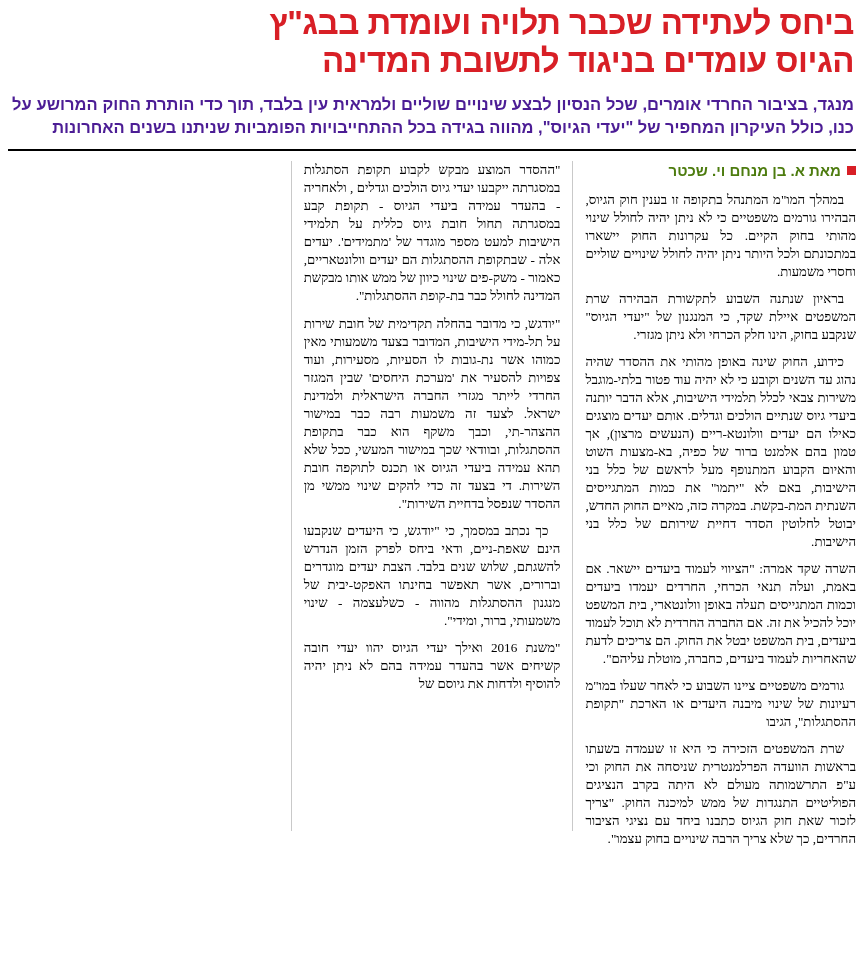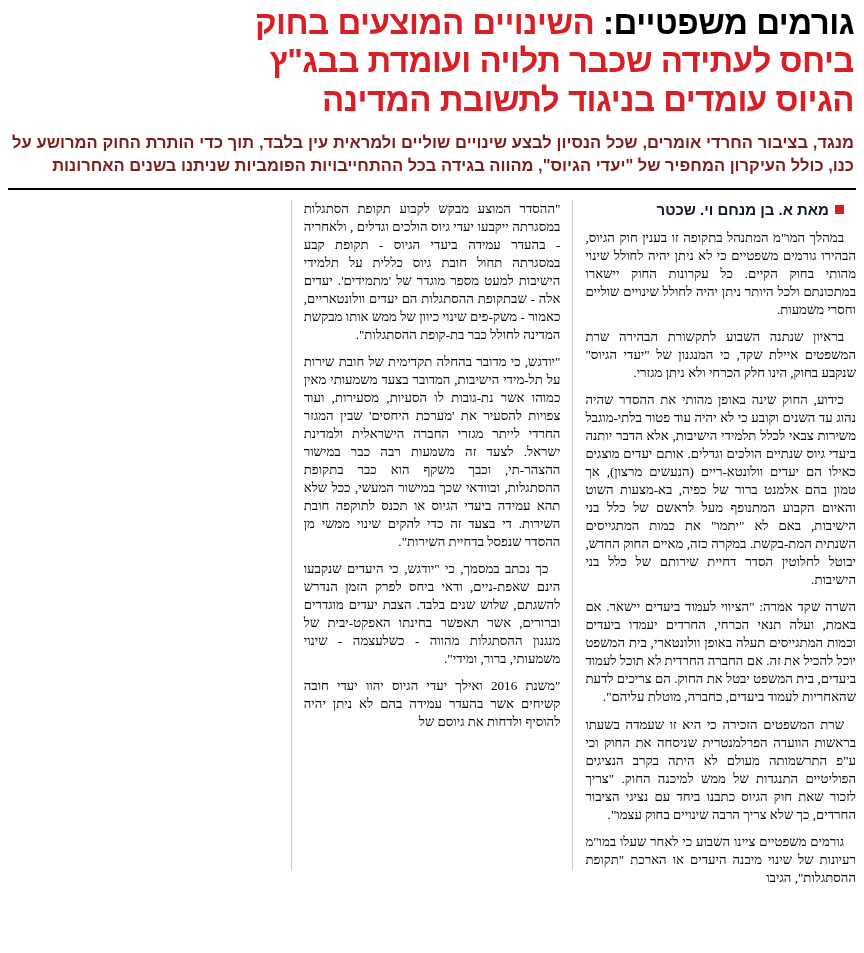--- a/index.html
+++ b/index.html
@@ -47,21 +47,21 @@
     display: block;
     white-space: nowrap;
   }
 
   .subhead {
     margin-top: 12px;
     font-family: "Liberation Sans", sans-serif;
     font-weight: bold;
     font-size: 16.5px;
     line-height: 1.42;
-    color: #7f1d1d;
+    color: #4c1d95;
     text-align: justify;
     text-align-last: right;
     padding-left: 2px;
   }
 
   .rule {
     border: none;
     border-top: 2px solid #000000;
     margin: 10px 8px 0 8px;
   }
@@ -86,22 +86,22 @@
     direction: rtl;
   }
   .col.c1 { padding-left: 12px; }
   .col.c2 { padding: 0 12px; border-right: 1px solid #c9c9c9; border-left: 1px solid #c9c9c9; }
   .col.c3 { padding-right: 12px; }
 
   .byline {
     font-family: "Liberation Sans", sans-serif;
     font-weight: bold;
     font-size: 15px;
-    margin: 0 12px 9px 0;
-    color: #0f172a;
+    margin: 0 0 9px 0;
+    color: #4d7c0f;
   }
   .byline .sq {
     display: inline-block;
     width: 9px;
     height: 9px;
     background: #d81f26;
     margin-left: 6px;
     vertical-align: 1px;
   }
   .col p {
@@ -115,39 +115,38 @@
     text-indent: 0;
   }
 </style>
 </head>
 <body>
 
 <div class="page">
 
   <div class="headline-block">
     <h1 class="headline">
-      <span class="line"><span class="kicker">גורמים משפטיים:</span> <span class="hl-red">השינויים המוצעים בחוק</span></span>
       <span class="line hl-red">ביחס לעתידה שכבר תלויה ועומדת בבג"ץ</span>
       <span class="line hl-red">הגיוס עומדים בניגוד לתשובת המדינה</span>
     </h1>
     <div class="subhead">מנגד, בציבור החרדי אומרים, שכל הנסיון לבצע שינויים שוליים ולמראית עין בלבד, תוך כדי הותרת החוק המרושע על כנו, כולל העיקרון המחפיר של "יעדי הגיוס", מהווה בגידה בכל ההתחייבויות הפומביות שניתנו בשנים האחרונות</div>
   </div>
 
   <hr class="rule">
 
   <div class="columns">
 
     <div class="col c1">
       <div class="byline"><span class="sq"></span><span>מאת א. בן מנחם וי. שכטר</span></div>
       <p class="ind">במהלך המו"מ המתנהל בתקופה זו בענין חוק הגיוס, הבהירו גורמים משפטיים כי לא ניתן יהיה לחולל שינוי מהותי בחוק הקיים. כל עקרונות החוק יישארו במתכונתם ולכל היותר ניתן יהיה לחולל שינויים שוליים וחסרי משמעות.</p>
       <p class="ind">בראיון שנתנה השבוע לתקשורת הבהירה שרת המשפטים איילת שקד, כי המנגנון של "יעדי הגיוס" שנקבע בחוק, הינו חלק הכרחי ולא ניתן מגזרי.</p>
       <p class="ind">כידוע, החוק שינה באופן מהותי את ההסדר שהיה נהוג עד השנים וקובע כי לא יהיה עוד פטור בלתי-מוגבל משירות צבאי לכלל תלמידי הישיבות, אלא הדבר יותנה ביעדי גיוס שנתיים הולכים וגדלים. אותם יעדים מוצגים כאילו הם יעדים וולונטא-ריים (הנעשים מרצון), אך טמון בהם אלמנט ברור של כפיה, בא-מצעות השוט והאיום הקבוע המתנופף מעל לראשם של כלל בני הישיבות, באם לא "יתמו" את כמות המתגייסים השנתית המת-בקשת. במקרה כזה, מאיים החוק החדש, יבוטל לחלוטין הסדר דחיית שירותם של כלל בני הישיבות.</p>
       <p class="quote">השרה שקד אמרה: "הציווי לעמוד ביעדים יישאר. אם באמת, ועלה תנאי הכרחי, החרדים יעמדו ביעדים וכמות המתגייסים תעלה באופן וולונטארי, בית המשפט יוכל להכיל את זה. אם החברה החרדית לא תוכל לעמוד ביעדים, בית המשפט יבטל את החוק. הם צריכים לדעת שהאחריות לעמוד ביעדים, כחברה, מוטלת עליהם".</p>
+      <p class="ind">גורמים משפטיים ציינו השבוע כי לאחר שעלו במו"מ רעיונות של שינוי מיבנה היעדים או הארכת "תקופת ההסתגלות", הגיבו</p>
       <p class="ind">שרת המשפטים הזכירה כי היא זו שעמדה בשעתו בראשות הוועדה הפרלמנטרית שניסחה את החוק וכי ע"פ התרשמותה מעולם לא היתה בקרב הנציגים הפוליטיים התנגדות של ממש למיכנה החוק. "צריך לזכור שאת חוק הגיוס כתבנו ביחד עם נציגי הציבור החרדים, כך שלא צריך הרבה שינויים בחוק עצמו".</p>
-      <p class="ind">גורמים משפטיים ציינו השבוע כי לאחר שעלו במו"מ רעיונות של שינוי מיבנה היעדים או הארכת "תקופת ההסתגלות", הגיבו</p>
     </div>
 
     <div class="col c2">
       <p class="quote">"ההסדר המוצע מבקש לקבוע תקופת הסתגלות במסגרתה ייקבעו יעדי גיוס הולכים וגדלים , ולאחריה - בהעדר עמידה ביעדי הגיוס - תקופת קבע במסגרתה תחול חובת גיוס כללית על תלמידי הישיבות למעט מספר מוגדר של 'מתמידים'. יעדים אלה - שבתקופת ההסתגלות הם יעדים וולונטאריים, כאמור - משק-פים שינוי כיוון של ממש אותו מבקשת המדינה לחולל כבר בת-קופת ההסתגלות".</p>
       <p class="quote">"יודגש, כי מדובר בהחלה תקדימית של חובת שירות על תל-מידי הישיבות, המדובר בצעד משמעותי מאין כמוהו אשר נת-גובות לו הסעיות, מסעירות, ועוד צפויות להסעיר את 'מערכת היחסים' שבין המגזר החרדי לייתר מגזרי החברה הישראלית ולמדינת ישראל. לצעד זה משמעות רבה כבר במישור ההצהר-תי, וכבך משקף הוא כבר בתקופת ההסתגלות, ובוודאי שכך במישור המעשי, ככל שלא תהא עמידה ביעדי הגיוס או תכנס לתוקפה חובת השירות. די בצעד זה כדי להקים שינוי ממשי מן ההסדר שנפסל בדחיית השירות".</p>
       <p class="ind">כך נכתב במסמך, כי "יודגש, כי היעדים שנקבעו הינם שאפת-ניים, ודאי ביחס לפרק הזמן הנדרש להשגתם, שלוש שנים בלבד. הצבת יעדים מוגדרים וברורים, אשר תאפשר בחינתו האפקט-יבית של מנגנון ההסתגלות מהווה - כשלעצמה - שינוי משמעותי, ברור, ומידי".</p>
       <p class="quote">"משנת 2016 ואילך יעדי הגיוס יהוו יעדי חובה קשיחים אשר בהעדר עמידה בהם לא ניתן יהיה להוסיף ולדחות את גיוסם של</p>
     </div>
 
 

